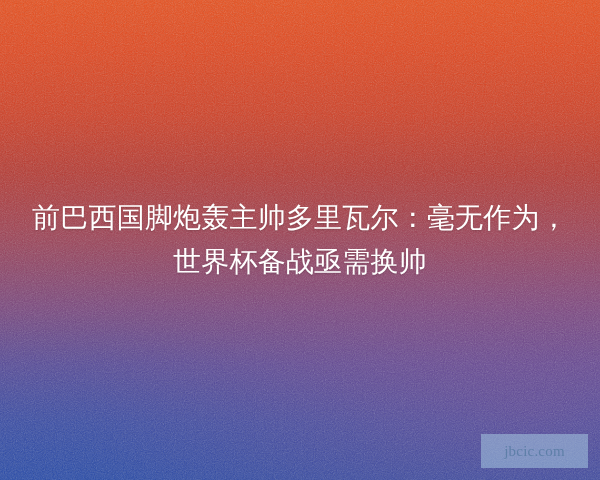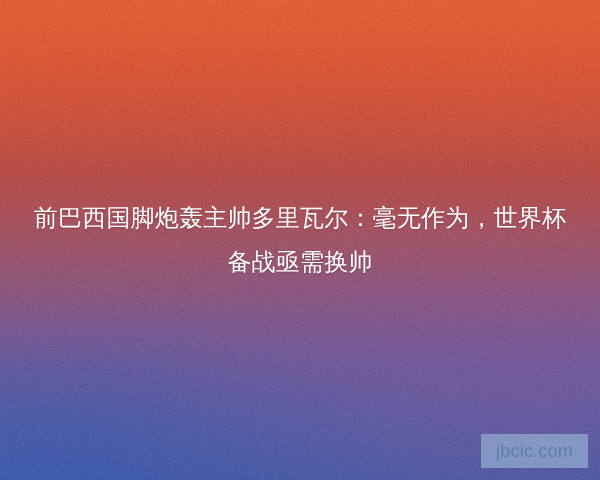--- a/index.html
+++ b/index.html
@@ -88,26 +88,27 @@
     left: 481px;
     top: 434px;
     width: 107px;
     height: 34px;
     background: rgba(168, 205, 228, 0.52);
     display: flex;
     align-items: center;
     justify-content: center;
   }
   .watermark-text {
-    font-size: 18px;
+    font-size: 15px;
     line-height: 1;
     font-weight: 400;
     color: #5E7FA8;
     letter-spacing: 0.2px;
     user-select: none;
+    font-family: Liberation Serif, serif;
   }
 </style>
 </head>
 <body>
 
 <div id="stage">
 
   <div class="bg-gradient" style="background: linear-gradient(rgb(232, 80, 30) 0%, rgb(226, 72, 31) 10%, rgb(208, 64, 38) 24%, rgb(182, 58, 51) 36%, rgb(156, 66, 87) 50%, rgb(122, 71, 126) 64%, rgb(90, 74, 150) 76%, rgb(62, 77, 162) 88%, rgb(43, 76, 165) 100%);"></div>
   <div class="bg-sheen"></div>
 
@@ -115,20 +116,20 @@
     <svg xmlns="http://www.w3.org/2000/svg" width="600" height="480" preserveAspectRatio="none">
       <filter id="grain">
         <feTurbulence type="fractalNoise" baseFrequency="0.9" numOctaves="3" stitchTiles="stitch"></feTurbulence>
         <feColorMatrix type="saturate" values="0"></feColorMatrix>
       </filter>
       <rect width="600" height="480" filter="url(#grain)"></rect>
     </svg>
   </div>
 
   <div class="headline-wrap">
-    <h1 class="headline" style="color: rgb(255, 255, 255); font-size: 24px; text-align: center;">前巴西国脚炮轰主帅多里瓦尔：毫无作为，世界杯备战亟需换帅</h1>
+    <h1 class="headline" style="color: rgb(255, 255, 255); font-size: 28px; text-align: center;">前巴西国脚炮轰主帅多里瓦尔：毫无作为，世界杯备战亟需换帅</h1>
   </div>
 
   <div class="watermark" style="background: rgba(168, 205, 228, 0.52);">
     <span class="watermark-text" style="color: rgb(94, 127, 168);">jbcic.com</span>
   </div>
 
 </div>
 
 </body></html>

